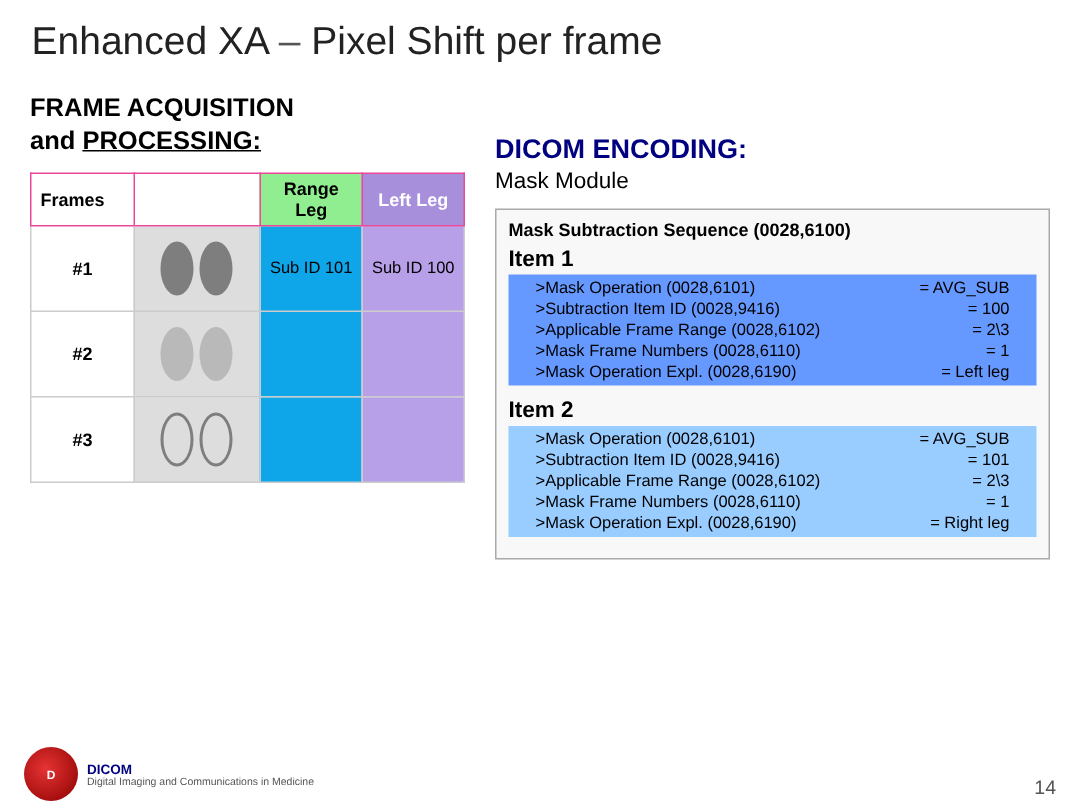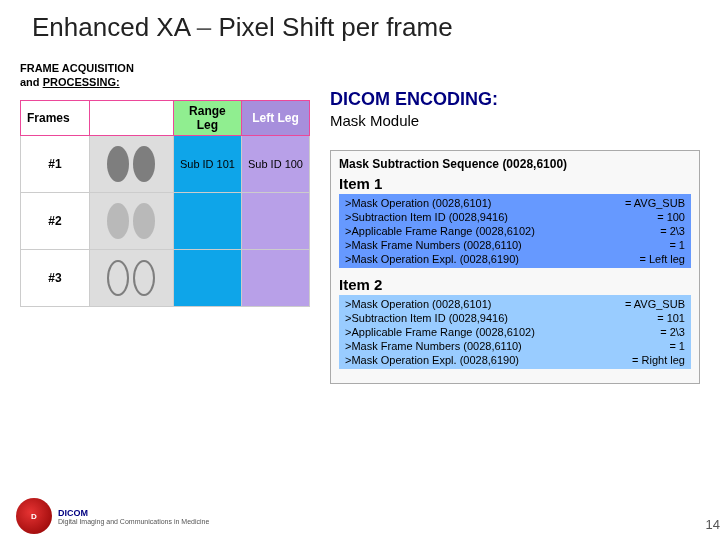--- a/index.html
+++ b/index.html
@@ -9,42 +9,42 @@
       background: #ffffff;
       font-family: Arial, sans-serif;
       overflow: hidden;
       position: relative;
     }
 
     .page-title {
       font-size: 26px;
       font-weight: normal;
       color: #222;
-      padding: 12px 20px 8px 32px;
+      padding: 12px 20px 8px 21px;
       border-bottom: none;
     }
     .page-title span.dash {
       color: #555;
     }
 
     .main-content {
       display: flex;
       flex-direction: row;
       padding: 10px 20px;
       gap: 20px;
     }
 
     
     .left-panel {
       width: 290px;
       flex-shrink: 0;
     }
 
     .frame-acq-title {
-      font-size: 11px;
+      font-size: 17px;
       font-weight: bold;
       color: #000;
       text-decoration: none;
       line-height: 1.3;
       margin-bottom: 10px;
     }
     .frame-acq-title .underline {
       text-decoration: underline;
     }
 
@@ -131,21 +131,21 @@
     .dicom-title {
       font-size: 18px;
       font-weight: bold;
       color: #000080;
       margin-bottom: 2px;
       margin-top: 28px;
     }
     .mask-module {
       font-size: 15px;
       color: #000;
-      margin-bottom: 21px;
+      margin-bottom: 10px;
     }
 
     .mask-seq-box {
       border: 1px solid #aaa;
       background: #f8f8f8;
       padding: 6px 8px;
       font-size: 11px;
     }
     .mask-seq-title {
       font-weight: bold;
@@ -156,21 +156,21 @@
     .item-section {
       margin-bottom: 8px;
     }
     .item-label {
       font-weight: bold;
       font-size: 15px;
       margin-bottom: 2px;
     }
     .item-rows {
       background: #6699ff;
-      padding: 2px 4px;
+      padding: 2px 16px;
     }
     .item-rows.item2 {
       background: #99ccff;
     }
     .item-row {
       display: flex;
       justify-content: space-between;
       padding: 1px 2px;
       font-size: 11px;
       color: #000;
@@ -181,21 +181,21 @@
     .item-row-val {
       color: #000;
       font-weight: normal;
       white-space: nowrap;
       margin-left: 6px;
     }
 
     .page-number {
       position: absolute;
       bottom: 8px;
-      right: 0;
+      right: 16px;
       font-size: 13px;
       color: #555;
     }
 
     .dicom-logo {
       position: absolute;
       bottom: 6px;
       left: 16px;
       display: flex;
       align-items: center;

